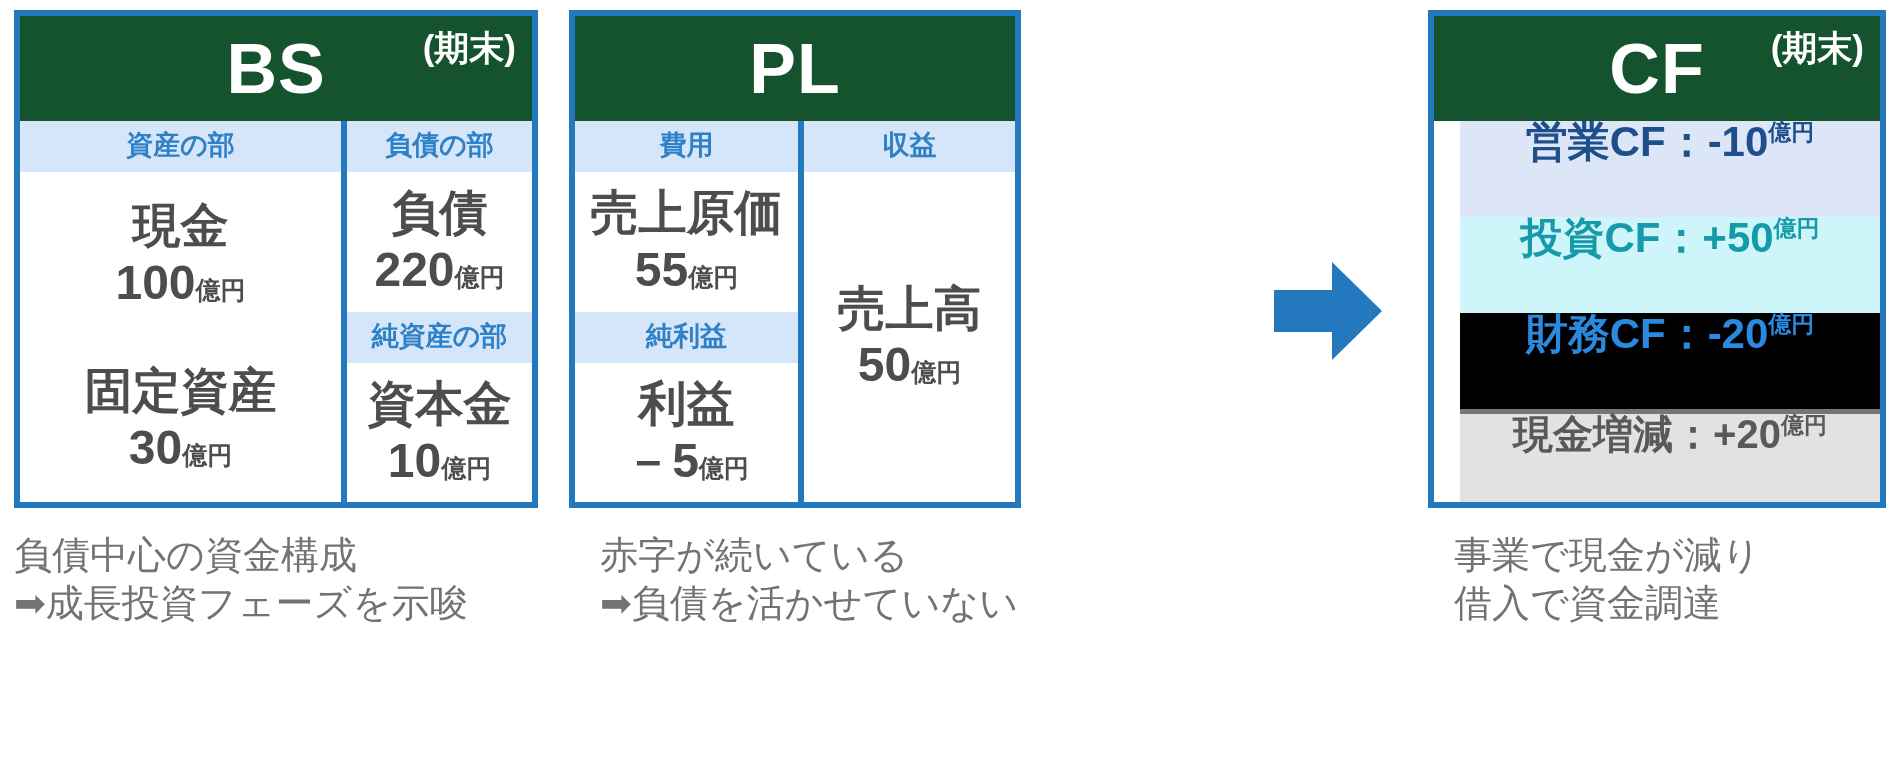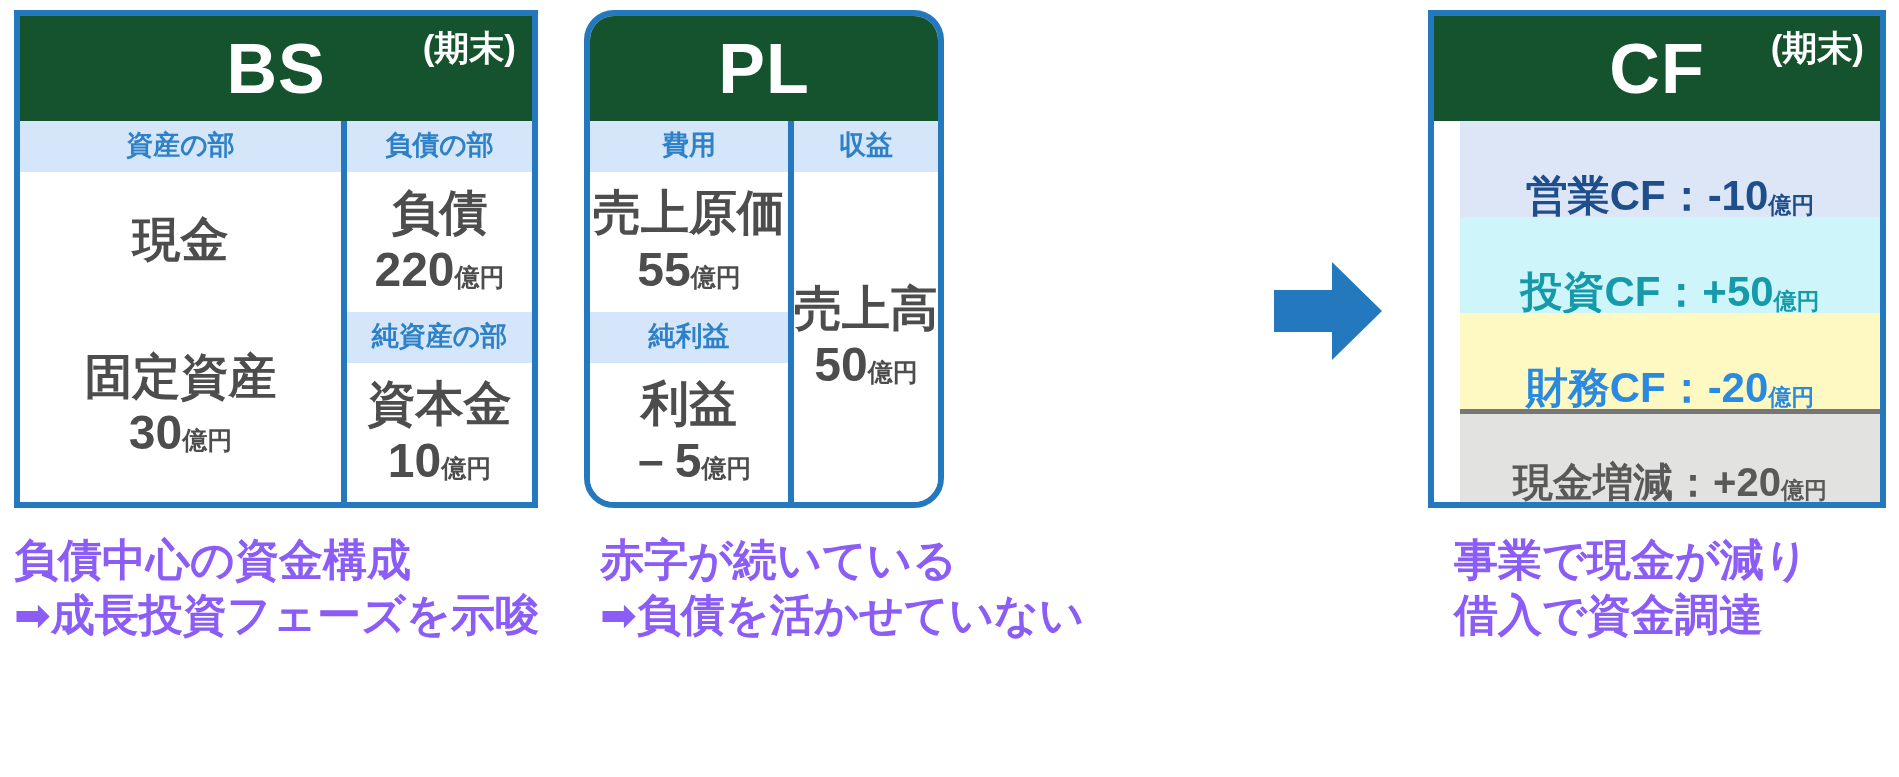--- a/index.html
+++ b/index.html
@@ -114,21 +114,21 @@
 
   
   .cf-rows {
     height: calc(100% - 105px);
     display: flex;
     flex-direction: column;
   }
   .cf-row {
     flex: 1 1 0;
     display: flex;
-    align-items: flex-end;
+    align-items: flex-start;
     justify-content: center;
     font-size: 42px;
     font-weight: bold;
     line-height: 1;
     white-space: nowrap;
     box-sizing: border-box;
     margin-left: 26px;
   }
   .cf-row .unit { font-size: 23px; }
   .cf-row-total {
@@ -142,23 +142,23 @@
     position: absolute;
     left: 1274px;
     top: 262px;
     width: 108px;
     height: 98px;
   }
 
   
   .caption {
     position: absolute;
-    color: #8b5cf6;
-    font-size: 44px;
-    font-weight: bold;
+    color: #737373;
+    font-size: 38px;
+    font-weight: normal;
     line-height: 1.26;
     white-space: nowrap;
   }
   .caption .cap-line { display: block; }
 </style>
 </head>
 <body>
 
 <div class="stage">
 
@@ -166,20 +166,21 @@
     <div class="panel-header">
       <span class="panel-title">BS</span>
       <span class="panel-period">(期末)</span>
     </div>
     <div class="cols">
 
       <div class="col" style="width:321px;">
         <div class="section-head">資産の部</div>
         <div class="cell">
           <span class="cell-label">現金</span>
+          <span class="cell-amount"><span>100</span><span class="unit">億円</span></span>
         </div>
         <div class="cell">
           <span class="cell-label">固定資産</span>
           <span class="cell-amount"><span>30</span><span class="unit">億円</span></span>
         </div>
       </div>
 
       <div class="col-divider"></div>
 
       <div class="col" style="flex:1 1 auto;">
@@ -191,21 +192,21 @@
         <div class="section-head">純資産の部</div>
         <div class="cell">
           <span class="cell-label">資本金</span>
           <span class="cell-amount"><span>10</span><span class="unit">億円</span></span>
         </div>
       </div>
 
     </div>
   </div>
 
-  <div class="panel" style="left:584px; top:10px; width:360px; height:498px;border-radius:30px;">
+  <div class="panel" style="left:569px; top:10px; width:452px; height:498px;">
     <div class="panel-header">
       <span class="panel-title">PL</span>
     </div>
     <div class="cols">
 
       <div class="col" style="width:223px;">
         <div class="section-head">費用</div>
         <div class="cell">
           <span class="cell-label">売上原価</span>
           <span class="cell-amount"><span>55</span><span class="unit">億円</span></span>
@@ -243,21 +244,21 @@
     </div>
     <div class="cf-rows">
       <div class="cf-row" style="background:#dce6f7; color:#1f4e8c;">
         <span>営業CF：-10</span>
           <span class="unit">億円</span>
       </div>
       <div class="cf-row" style="background:#cdf5fa; color:#149aa8;">
         <span>投資CF：+50</span>
           <span class="unit">億円</span>
       </div>
-      <div class="cf-row" style="background:#fef9c3; color:#2a8ae0;">
+      <div class="cf-row" style="background:#000000; color:#2a8ae0;">
         <span>財務CF：-20</span>
           <span class="unit">億円</span>
       </div>
       <div class="cf-row cf-row-total" style="background:#e2e2e0; color:#595959;">
         <span>現金増減：+20</span>
           <span class="unit">億円</span>
       </div>
     </div>
   </div>
 

